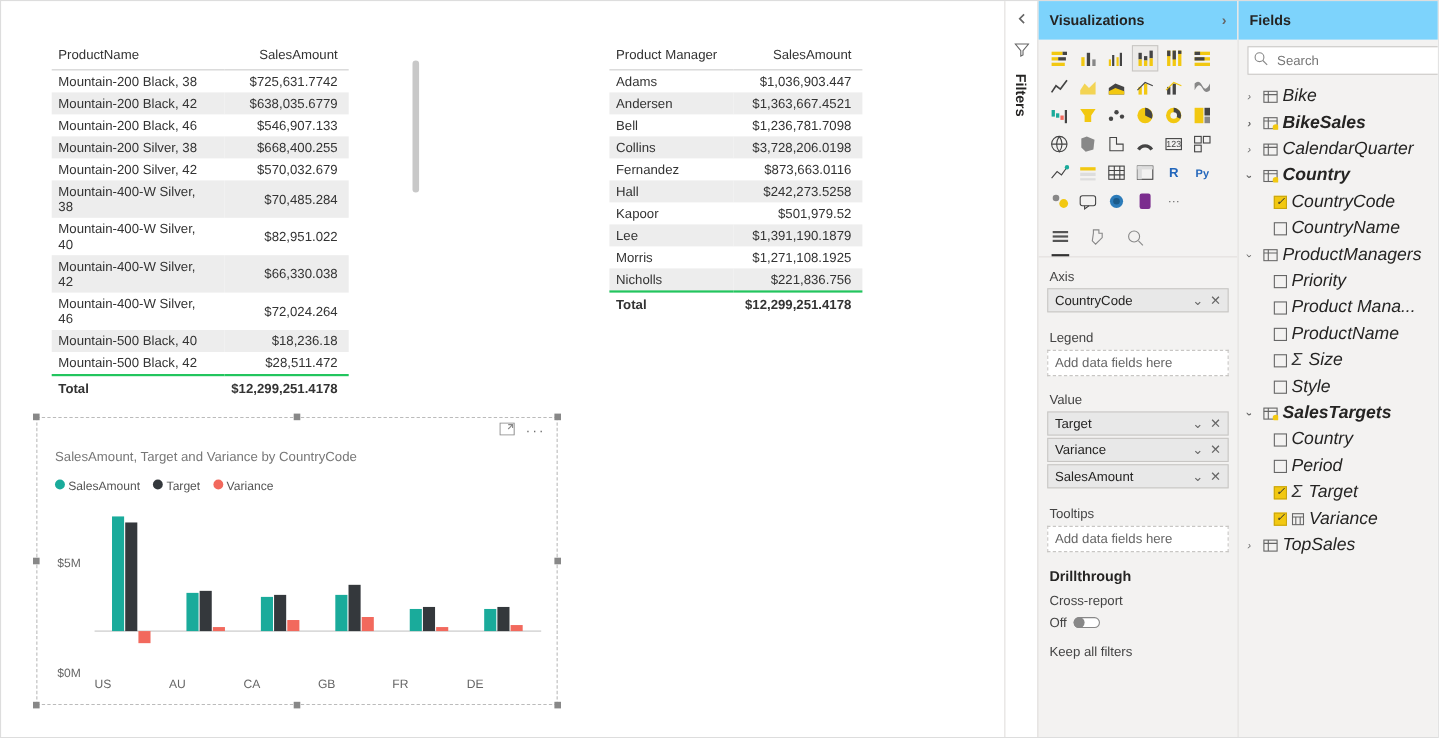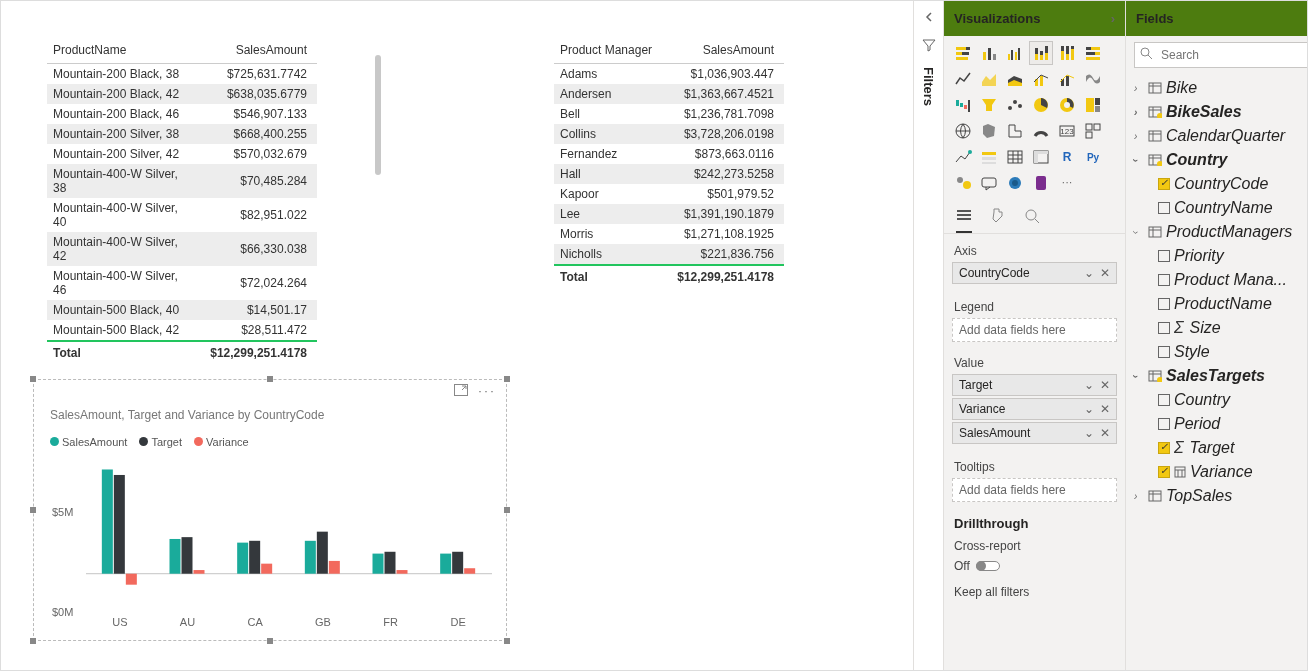--- a/index.html
+++ b/index.html
@@ -22,30 +22,30 @@
   .vg-tl{top:-4px;left:-4px}.vg-tr{top:-4px;right:-4px}.vg-bl{bottom:-4px;left:-4px}.vg-br{bottom:-4px;right:-4px}
   .vg-t{top:-4px;left:50%;margin-left:-3px}.vg-b{bottom:-4px;left:50%;margin-left:-3px}
   .vg-l{left:-4px;top:50%;margin-top:-3px}.vg-r{right:-4px;top:50%;margin-top:-3px}
   .vis-header-icons { position: absolute; top: 4px; right: 10px; display: flex; gap: 10px; color: #666; }
   .chart-title { padding: 28px 0 0 16px; color: #777; font-size: 12px; }
   .legend { display: flex; gap: 12px; padding: 14px 0 0 16px; font-size: 11px; color: #555; align-items: center; }
   .swatch { width: 9px; height: 9px; border-radius: 50%; display: inline-block; margin-right: 3px; }
   .plot { position: absolute; left: 52px; top: 84px; width: 406px; height: 128px; }
   .y-axis { position: absolute; left: 18px; font-size: 11px; color: #666; margin-top: 40px; }
   .x-axis { position: absolute; bottom: 12px; left: 52px; width: 406px; display: flex; font-size: 11px; color: #666; }
-  .x-axis span { flex: 1; text-align: center; margin-top: 28px; }
+  .x-axis span { flex: 1; text-align: left; margin-top: 28px; }
   .plot svg { width: 100%; height: 100%; overflow: visible; }
   
   
   .filters-collapsed { position: absolute; left: 912px; top: 0; width: 30px; height: 671px; border-left: 1px solid #e1dfdd; display: flex; flex-direction: column; align-items: center; padding-top: 10px; gap: 12px; }
   .filters-collapsed .vtxt { writing-mode: vertical-rl; font-size: 13px; color: #252423; font-weight: 600; }
   
   
   .vis-pane { position: absolute; left: 942px; top: 0; width: 182px; height: 671px; border-left: 1px solid #e1dfdd; background: #f3f2f1; display: flex; flex-direction: column; overflow-y: auto; }
-  .pane-header { display: flex; align-items: center; justify-content: space-between; padding: 10px 10px; font-size: 13px; font-weight: 600; background: #4d7c0f; }
+  .pane-header { display: flex; align-items: center; justify-content: space-between; padding: 10px 10px; font-size: 13px; font-weight: 600; background: #7dd3fc; }
   .vis-icons { display: flex; flex-wrap: wrap; padding: 4px 6px 6px 6px; gap: 0; }
   .vis-icon { width: 24px; height: 24px; display: flex; align-items: center; justify-content: center; margin: 1px; cursor: pointer; }
   .vis-icon.sel { background: #edebe9; border: 1px solid #c8c6c4; }
   .vis-icon svg { width: 18px; height: 18px; }
   
   .tabs { display: flex; gap: 18px; padding: 6px 10px 0 12px; border-bottom: 1px solid #e1dfdd; }
   .tabs .tab { padding-bottom: 6px; cursor: pointer; }
   .tabs .tab.sel { border-bottom: 2px solid #333; }
   
   .section-label { padding: 10px 10px 4px 10px; font-size: 12px; color: #444; }
@@ -125,21 +125,21 @@
           <tr>
             <td>Mountain-400-W Silver, 42</td>
             <td class="num">$66,330.038</td>
           </tr>
           <tr>
             <td>Mountain-400-W Silver, 46</td>
             <td class="num">$72,024.264</td>
           </tr>
           <tr>
             <td>Mountain-500 Black, 40</td>
-            <td class="num">$14,501.17</td>
+            <td class="num">$18,236.18</td>
           </tr>
           <tr>
             <td>Mountain-500 Black, 42</td>
             <td class="num">$28,511.472</td>
           </tr>
         </tbody>
       <tfoot>
           <tr class="total">
         <td>Total</td>
         <td class="num">$12,299,251.4178</td>

